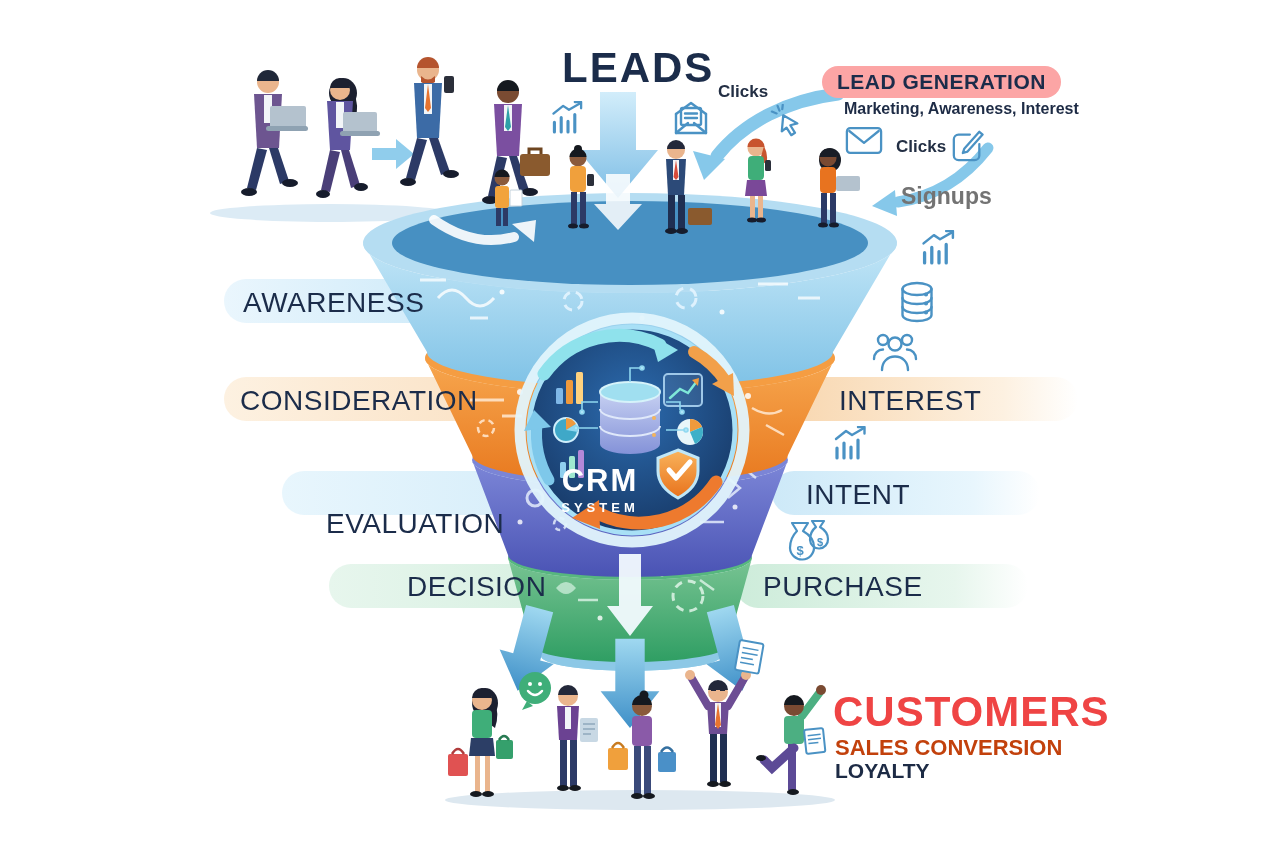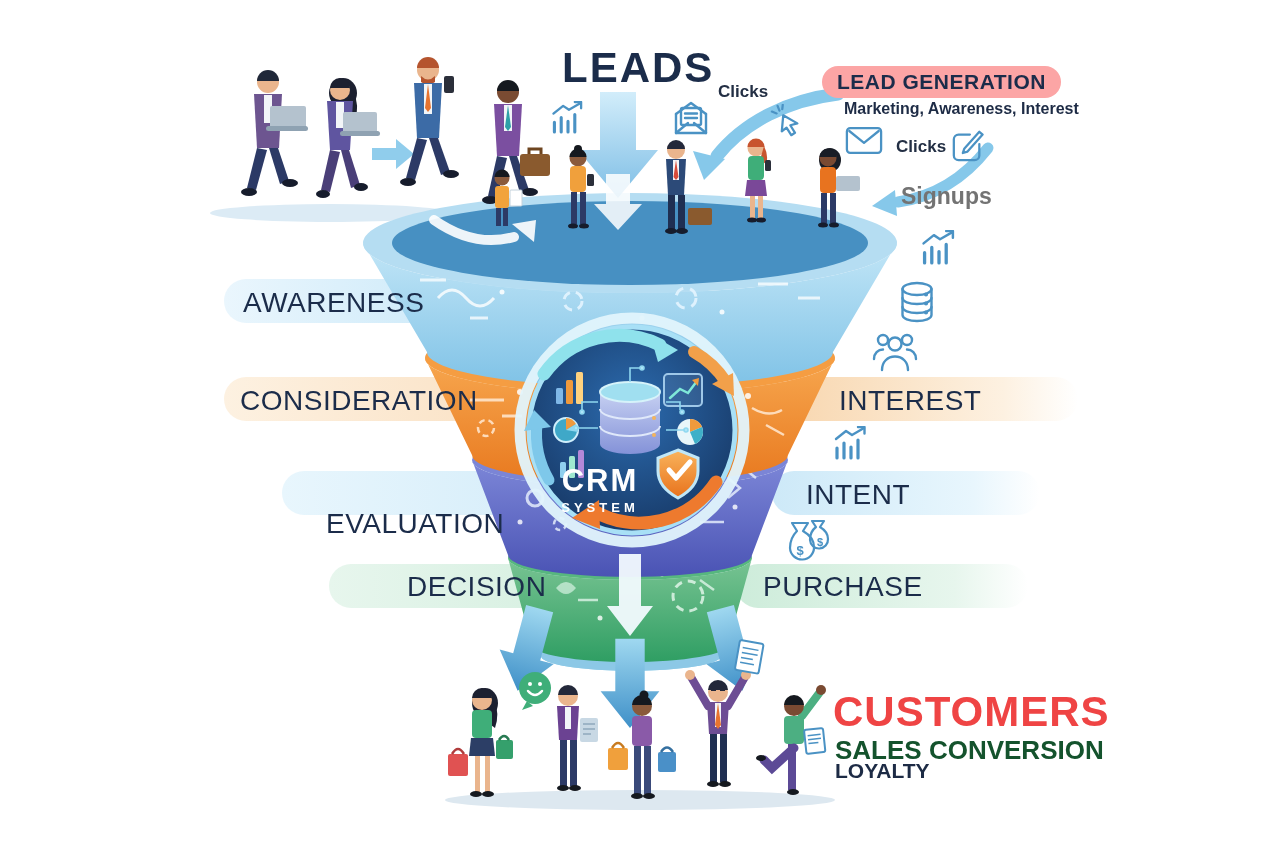--- a/index.html
+++ b/index.html
@@ -34,21 +34,21 @@
   .l-decision      { left:407px; top:571px; }
   .l-interest      { left:839px; top:385px;text-align:right; }
   .l-intent        { left:806px; top:479px; }
   .l-purchase      { left:763px; top:571px; }
 
   .crm-box { left:500px; top:450px; width:200px; text-align:center; z-index:3;margin-top:13px; }
   .crm-line1 { font-size:31px; font-weight:800; letter-spacing:2px; color:#ffffff; }
   .crm-line2 { font-size:13px; font-weight:700; letter-spacing:4px; color:#ffffff; margin-top:1px; }
 
   .cust-title { left:833px; top:688px; font-size:42px; font-weight:800; letter-spacing:1px; color:#ef4444; }
-  .cust-sub1  { left:835px; top:735px; font-size:26px; font-weight:800; color:#14532d; }
+  .cust-sub1  { left:835px; top:735px; font-size:22px; font-weight:800; color:#c2410c; }
   .cust-sub2  { left:835px; top:759px; font-size:21px; font-weight:800; color:#1d2b45;text-align:right; }
 
   .oic { stroke:#4a92c4; fill:none; stroke-width:2.4; stroke-linecap:round; stroke-linejoin:round; }
 </style>
 </head>
 <body>
 
 <div id="stage">
 
   <div class="band band-awareness"></div>

